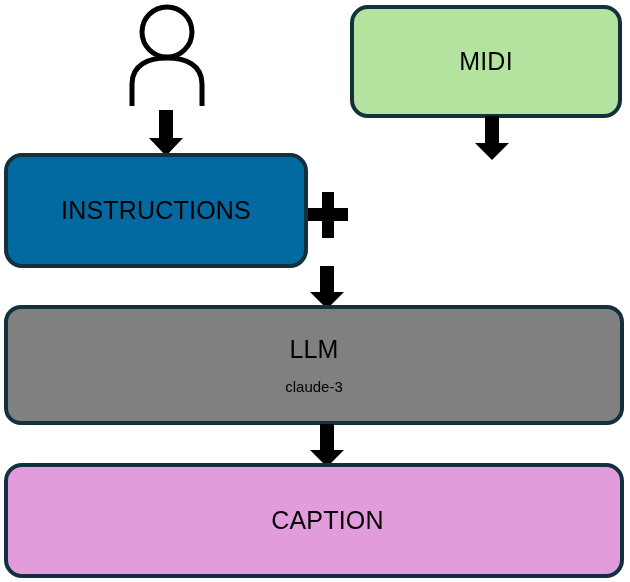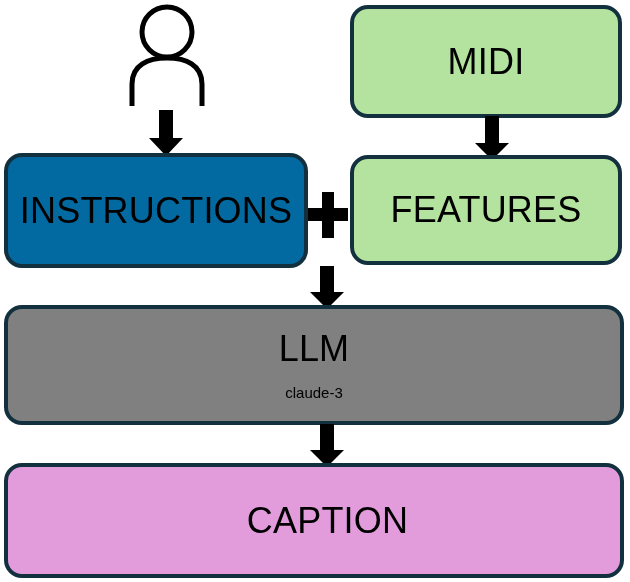--- a/index.html
+++ b/index.html
@@ -25,21 +25,21 @@
     border-radius: 18px;
     display: flex;
     flex-direction: column;
     align-items: center;
     justify-content: center;
     color: #000000;
     text-align: center;
     line-height: 1.05;
   }
   .node .title {
-    font-size: 36px;
+    font-size: 25px;
     letter-spacing: 0.2px;
     white-space: nowrap;
   }
   .node .subtitle {
     font-size: 15px;
     margin-top: 17px;
     white-space: nowrap;
   }
 
   
@@ -51,20 +51,21 @@
     left: 4px;    top: 153px; width: 304px; height: 115px;
     background: #87ceeb;
   }
   #node-features {
     left: 350px;  top: 155px; width: 272px; height: 110px;
     background: #b4e39f;
   }
   #node-llm {
     left: 4px;    top: 305px; width: 620px; height: 120px;
     background: #808080;
+    border-radius: 17px;
   }
   #node-caption {
     left: 4px;    top: 463px; width: 620px; height: 115px;
     background: #e29cdb;
   }
 
   
   #actor {
     position: absolute;
     left: 118px;
@@ -123,23 +124,20 @@
   <div class="node" id="node-instructions" style="background: #0369a1; border-color: rgb(18, 48, 62);">
     <span class="title">INSTRUCTIONS</span>
   </div>
 
   <div id="plus-operator">
     <svg width="40" height="46" viewBox="0 0 40 46" xmlns="http://www.w3.org/2000/svg">
       <path d="M 14 0 L 26 0 L 26 16 L 40 16 L 40 29 L 26 29 L 26 46 L 14 46 L 14 29 L 0 29 L 0 16 L 14 16 Z" fill="#000000"></path>
     </svg>
   </div>
 
-  <div class="node" id="node-features" style="background: rgb(180, 227, 159); border-color: rgb(18, 48, 62);">
-    <span class="title">FEATURES</span>
-  </div>
 
   <div class="arrow" id="arrow-combine-llm">
     <svg width="36" height="43" viewBox="0 0 36 43" xmlns="http://www.w3.org/2000/svg">
       <path d="M 11 0 L 25 0 L 25 26 L 35 26 L 18 43 L 1 26 L 11 26 Z" fill="#000000"></path>
     </svg>
   </div>
 
   <div class="node" id="node-llm" style="background: rgb(128, 128, 128); border-color: rgb(18, 48, 62);">
     <span class="title">LLM</span>
     <span class="subtitle">claude-3</span>

